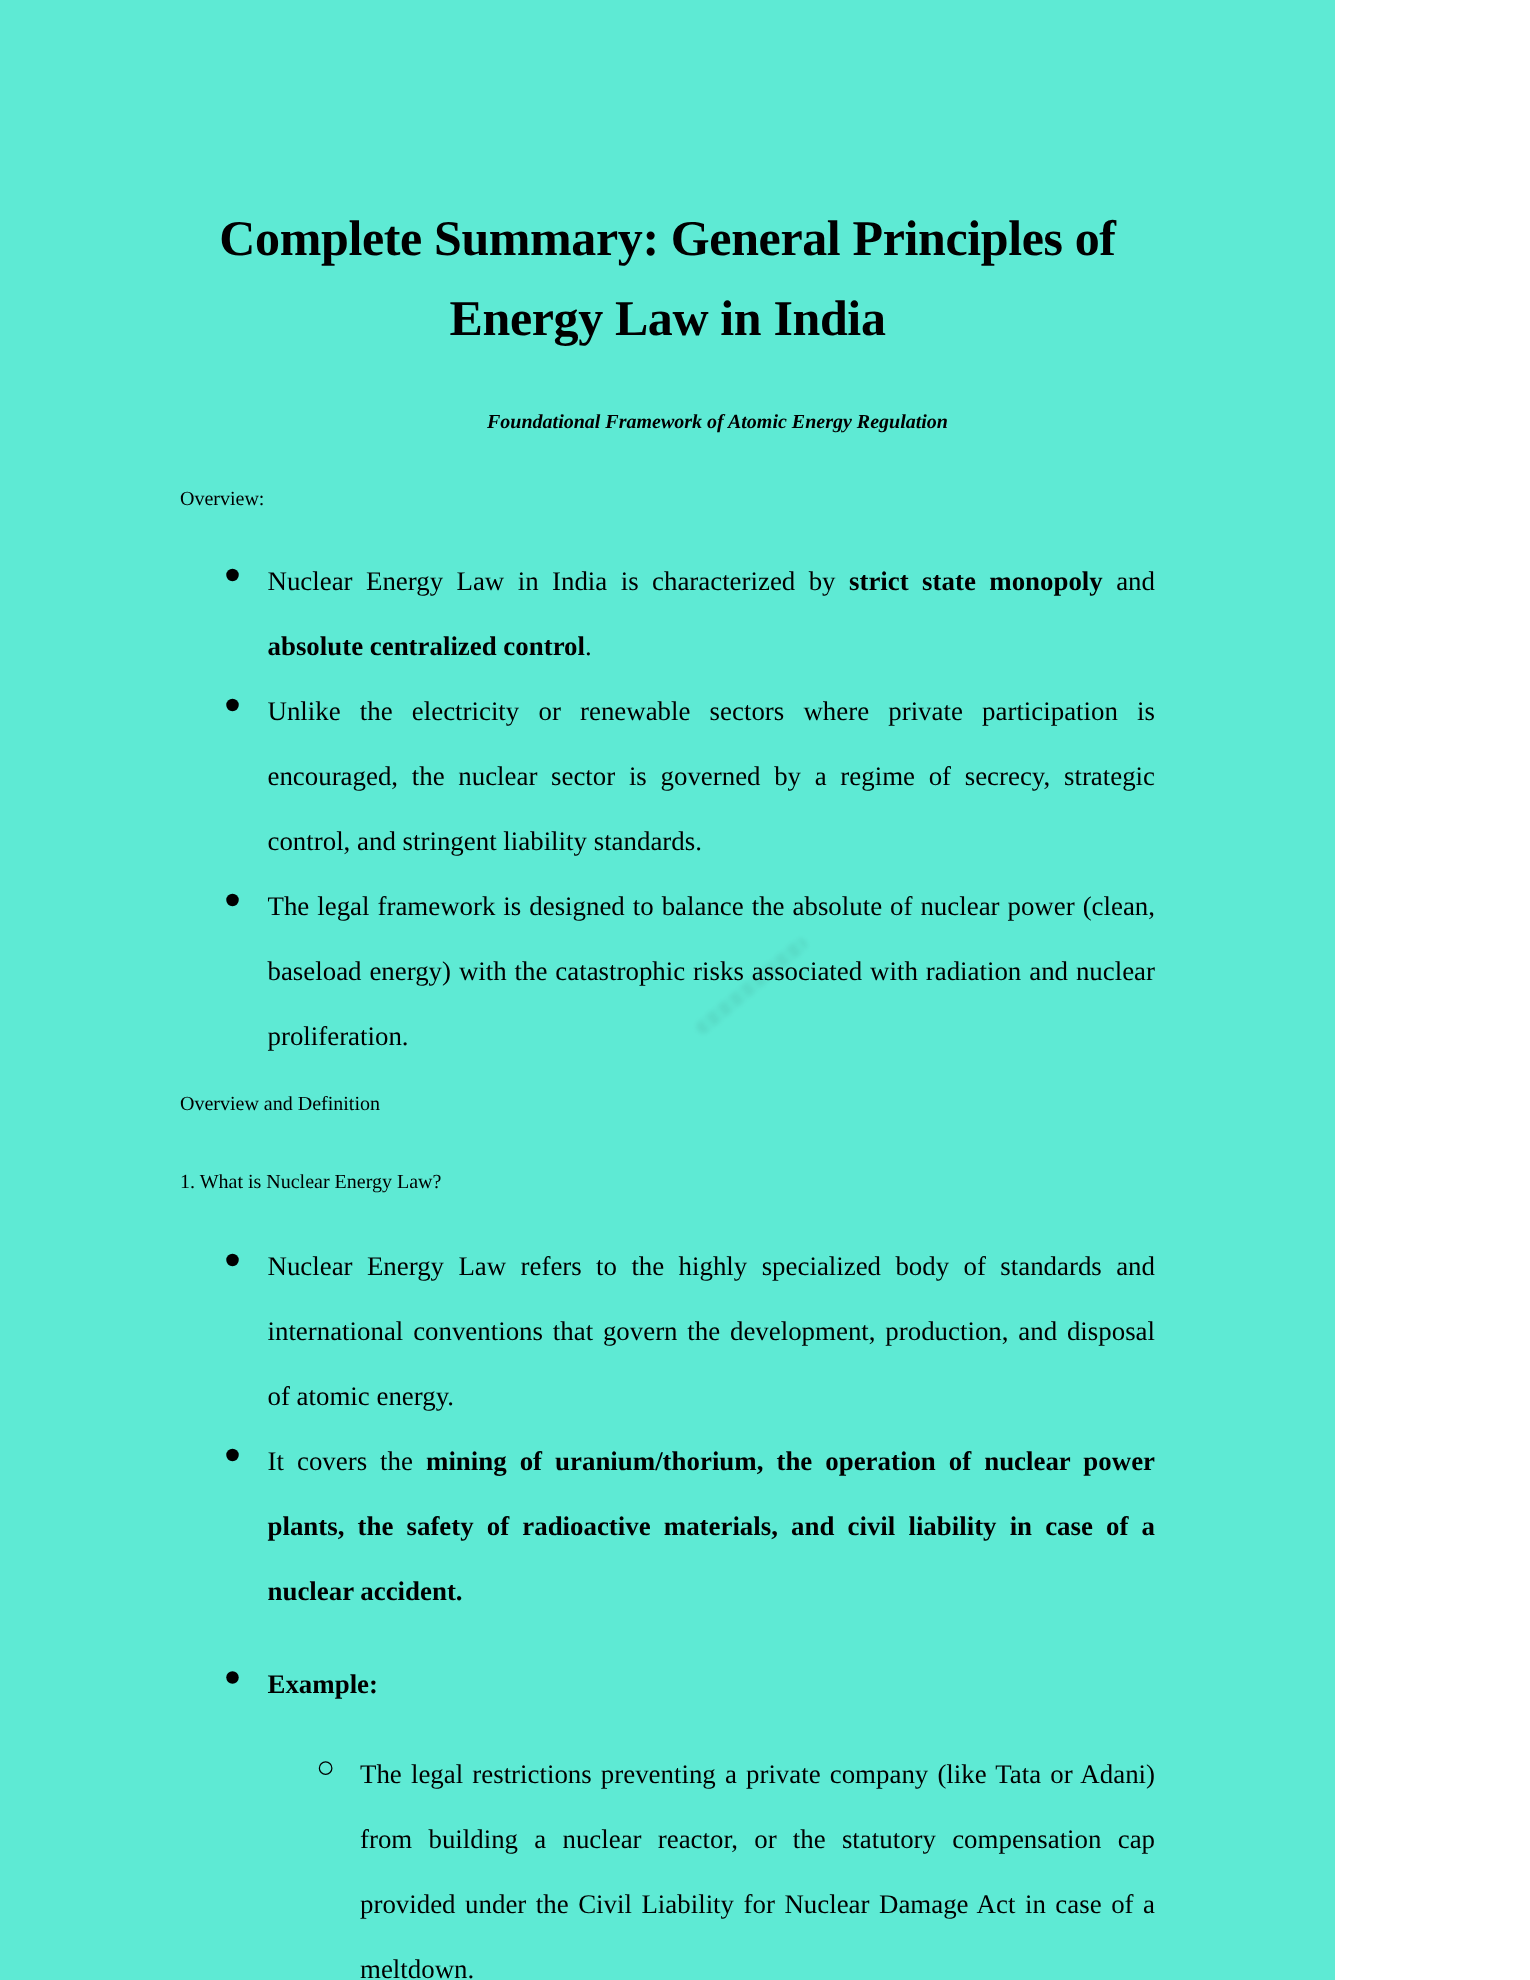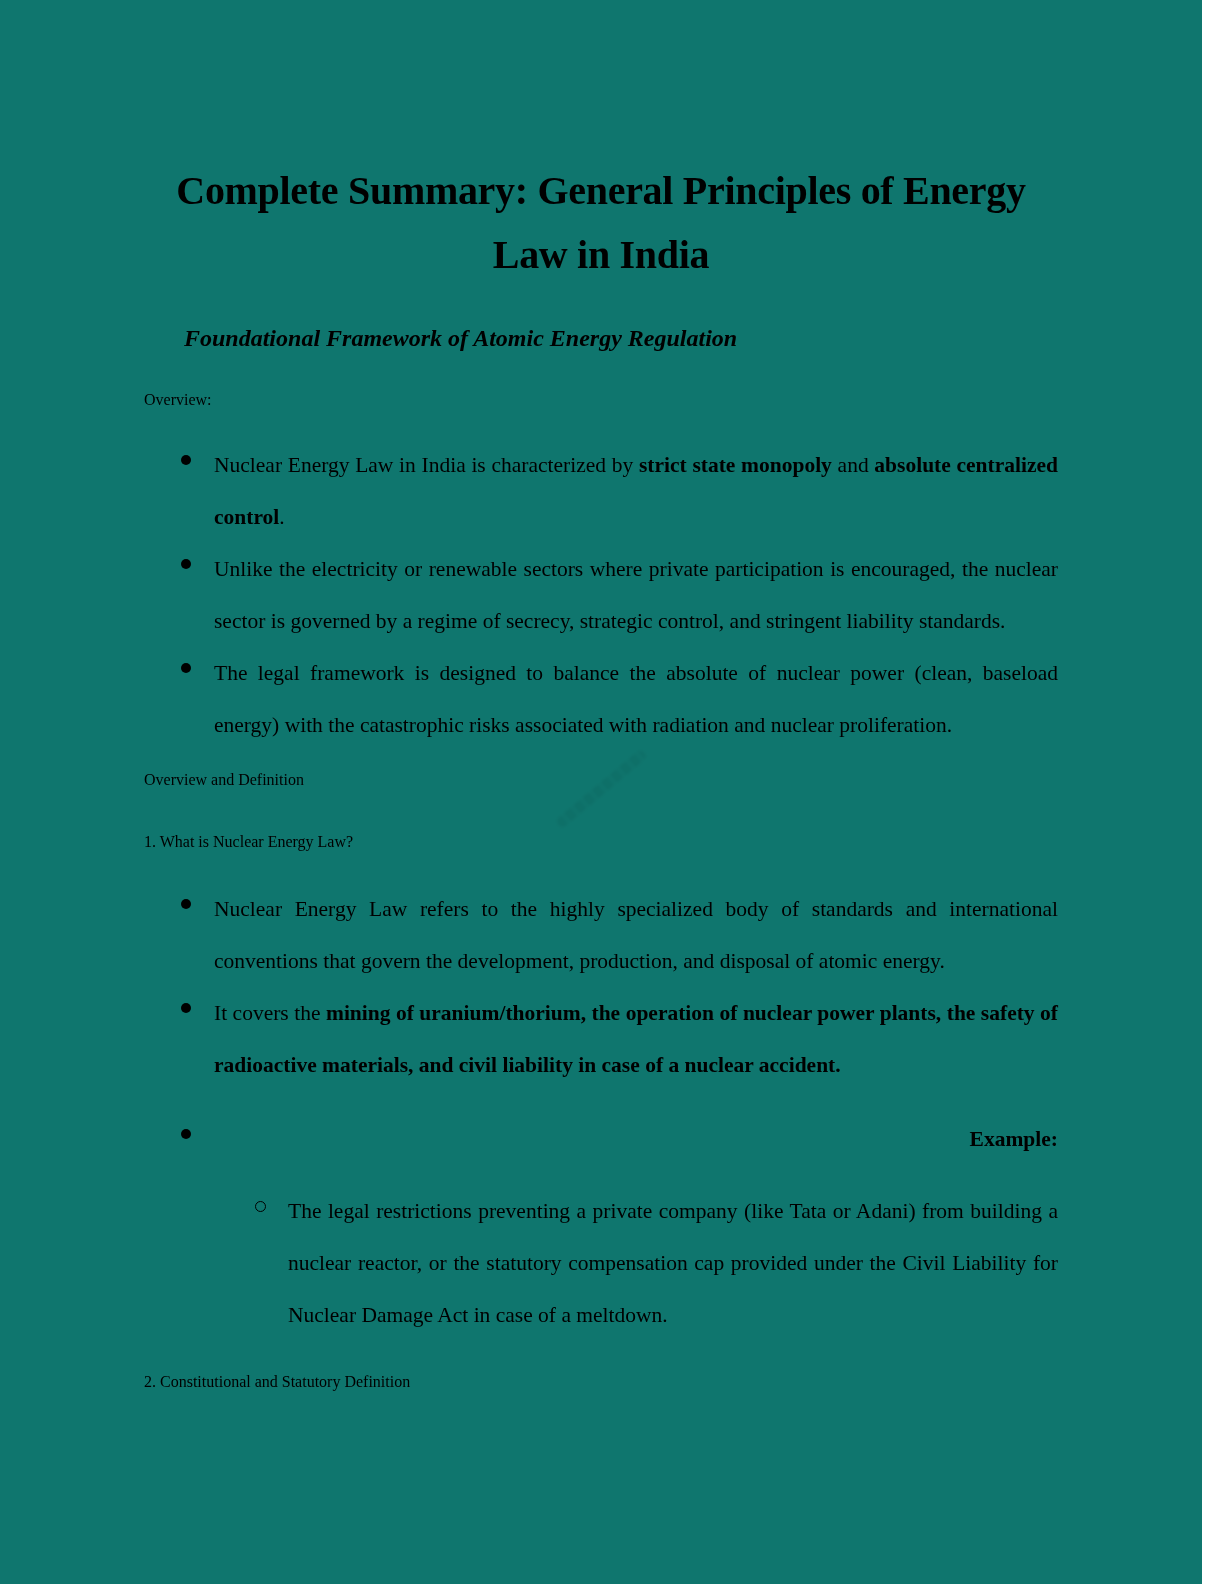--- a/index.html
+++ b/index.html
@@ -8,42 +8,43 @@
     background: #ffffff;
   }
   body {
     width: 1224px;
     height: 1584px;
     font-family: "Liberation Serif", "DejaVu Serif", serif;
     color: #000000;
   }
   .page {
     position: relative;
-    width: 1202px;
+    width: 1068px;
     height: 1584px;
     box-sizing: border-box;
     padding: 144px 144px 60px 144px;
-    background: #0f766e;
+    background: #5eead4;
     overflow: hidden;
   }
   .title {
     margin: 15px auto 0 auto;
     max-width: 936px;
     font-size: 40px;
     line-height: 64px;
     font-weight: 700;
     text-align: center;
     letter-spacing: -0.3px;
   }
   .subtitle {
     margin: 30px auto 14px auto;
-    font-size: 24px;
+    font-size: 16px;
     line-height: 42px;
     font-weight: 700;
     font-style: italic;
+    text-align: center;
     transform: translateX(40px);
   }
   .heading {
     margin: 20px 0 0 0;
     font-size: 16px;
     line-height: 42px;
     font-weight: 400;
   }
   .heading.h-over-def { margin-top: 8px; }
   ul.list {
@@ -54,21 +55,21 @@
   ul.list.l2 { margin-top: 20px; }
   ul.list.def-list { margin-top: 20px; }
   li.bullet {
     position: relative;
     margin: 0;
     padding-left: 70px;
     font-size: 21.5px;
     line-height: 52px;
     text-align: justify;
   }
-  li.bullet.example { margin-top: 22px; text-align: right; }
+  li.bullet.example { margin-top: 22px; text-align: left; }
   li.bullet.sub {
     padding-left: 144px;
   }
   .marker {
     position: absolute;
     top: 16px;
     width: 10px;
     height: 10px;
     border-radius: 50%;
   }

